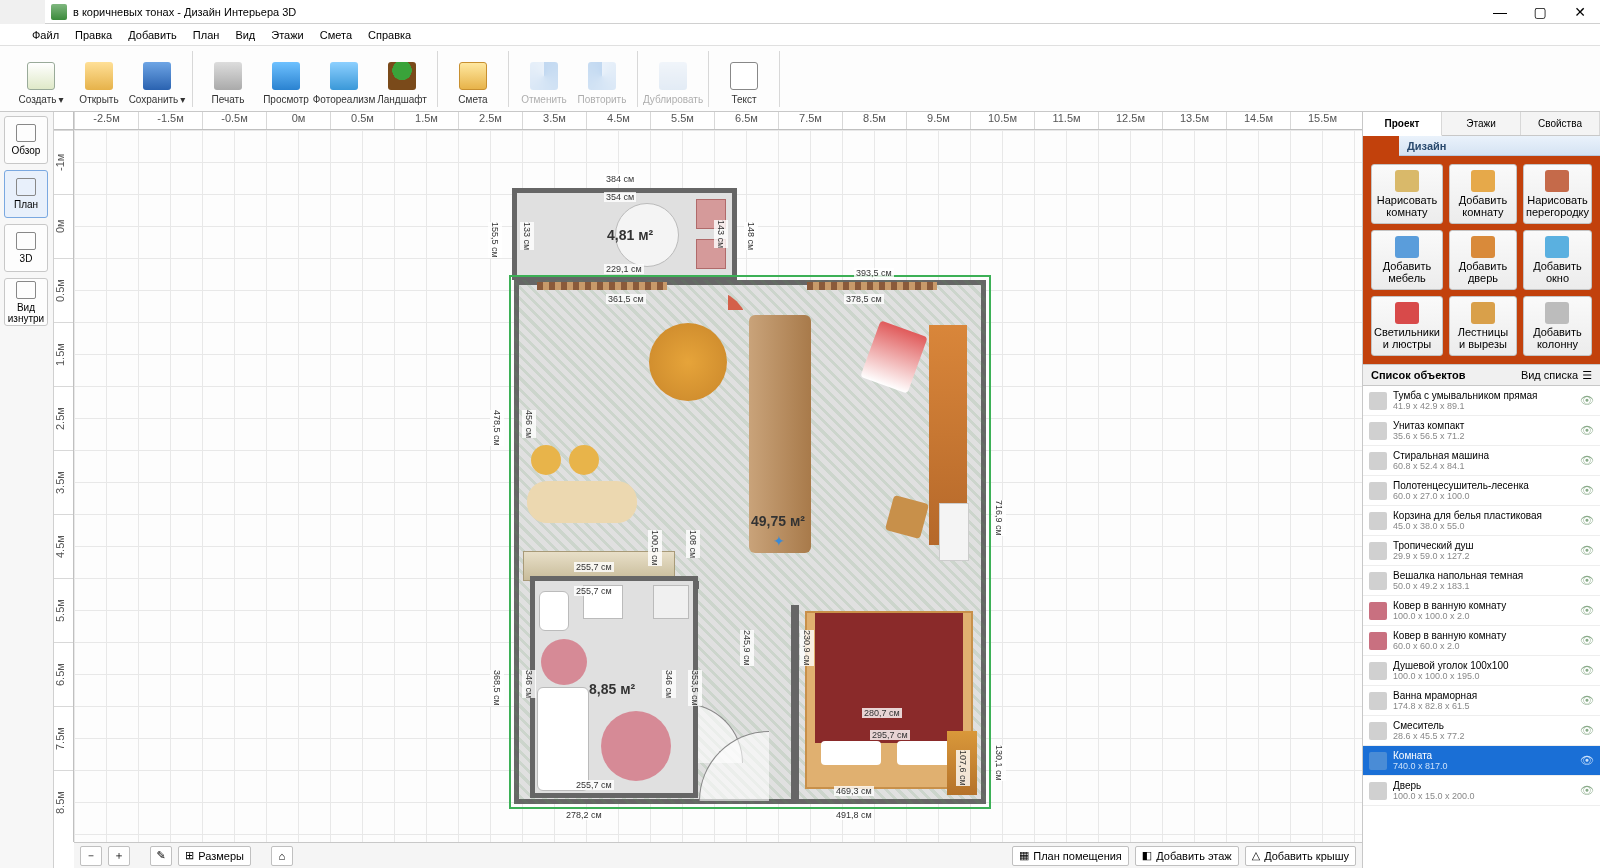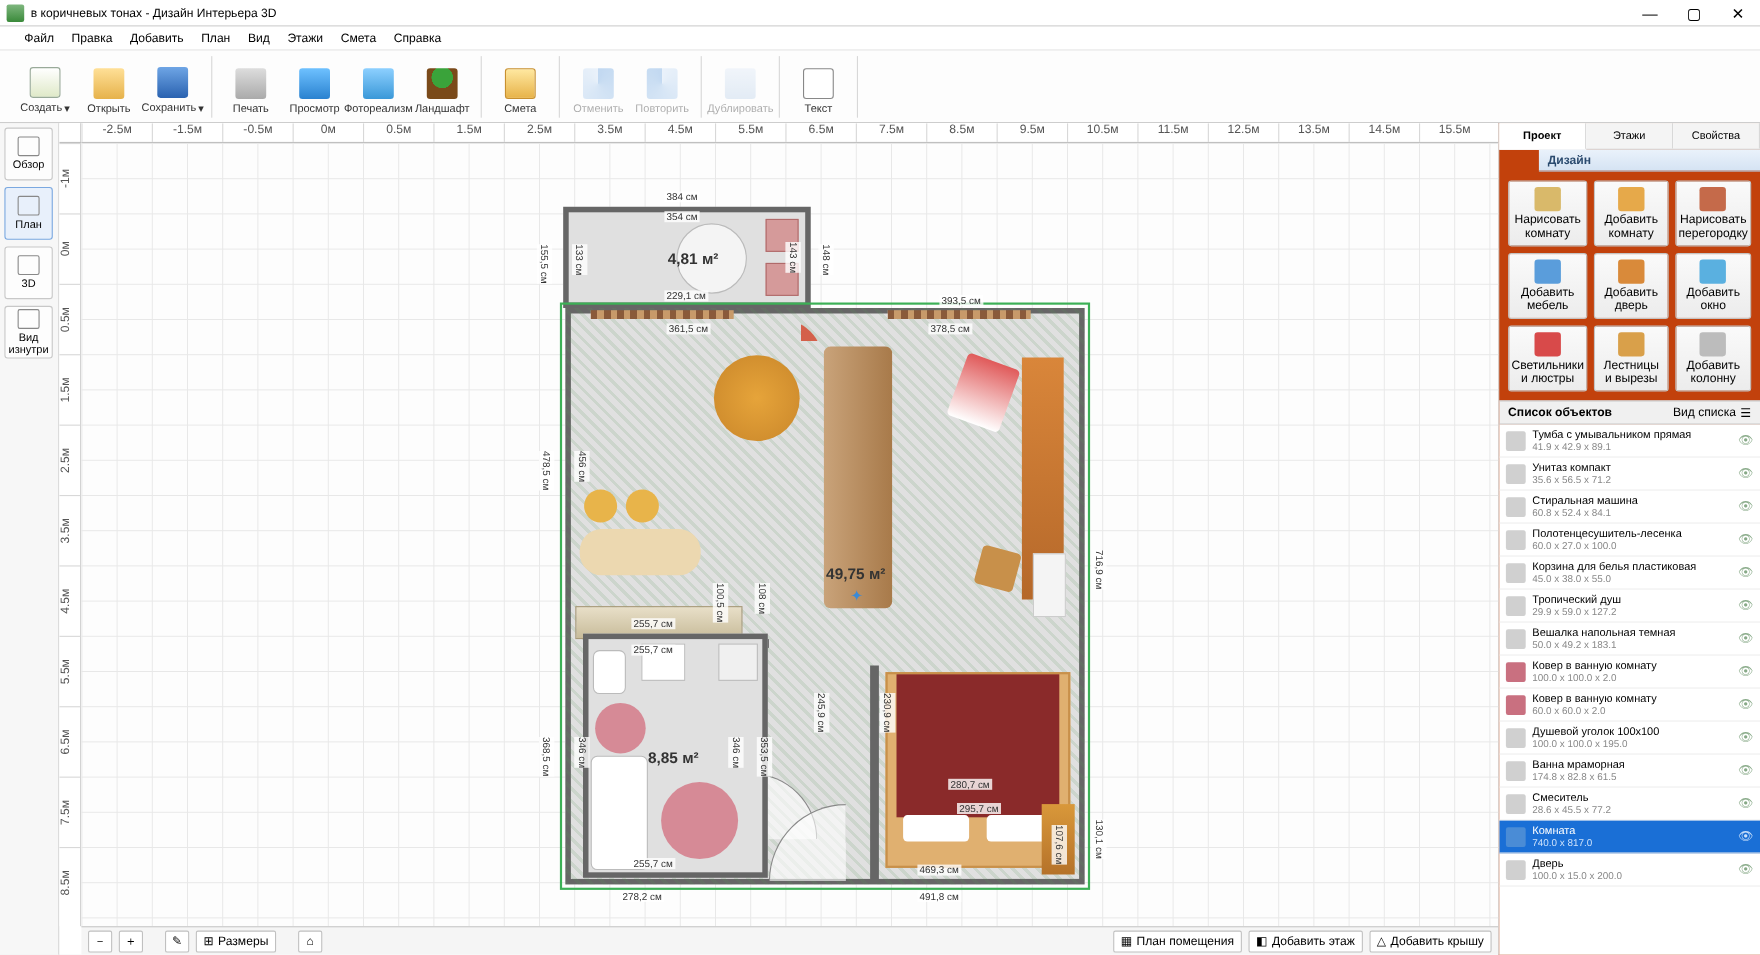--- a/index.html
+++ b/index.html
@@ -1,25 +1,25 @@
 <!DOCTYPE html>
 <html><head>
 <meta charset="utf-8">
 <style>
 * { margin: 0; padding: 0; box-sizing: border-box; font-family: "Segoe UI", Tahoma, sans-serif; font-size: 11px; }
 html, body { width: 1600px; height: 868px; overflow: hidden; background: #f0f0f0; }
 
 
-.titlebar { height: 24px; background: #fff; display: flex; align-items: center; padding-left: 6px; border-bottom: 1px solid #d0d0d0; position: relative; }
+.titlebar { height: 24px; background: #fff; display: flex; align-items: center; padding-left: 6px; border-bottom: 1px solid #d0d0d0; position: relative; margin-left: 45px; }
 .titlebar .app-icon { width: 16px; height: 16px; background: linear-gradient(#7fb77f,#3a8a3a); border-radius: 2px; margin-right: 6px; }
 .titlebar .window-controls { position: absolute; right: 0; top: 0; display: flex; }
 .titlebar .window-controls div { width: 40px; height: 24px; display: flex; align-items: center; justify-content: center; font-size: 14px; }
 
 
-.menubar { height: 22px; background: #fff; display: flex; align-items: center; padding-left: 14px; border-bottom: 1px solid #e0e0e0; }
+.menubar { height: 22px; background: #fff; display: flex; align-items: center; padding-left: 24px; border-bottom: 1px solid #e0e0e0; }
 .menubar div { padding: 2px 8px; cursor: default; }
 
 
 .toolbar { height: 66px; background: #fdfdfd; border-bottom: 1px solid #c8c8c8; display: flex; align-items: center; padding: 0 6px; }
 .tool-group { display: flex; border-right: 1px solid #d8d8d8; padding: 0 6px; height: 56px; align-items: flex-end; }
 .tool-btn { display: flex; flex-direction: column; align-items: center; justify-content: flex-end; width: 58px; height: 56px; padding-bottom: 2px; cursor: pointer; }
 .tool-btn.dis { opacity: .4; }
 .tool-btn .ic { width: 28px; height: 28px; margin-bottom: 4px; border-radius: 3px; }
 .tool-btn span { font-size: 10px; color: #333; }
 .drop-arrow { font-size: 8px; color: #666; margin-left: 2px; }

